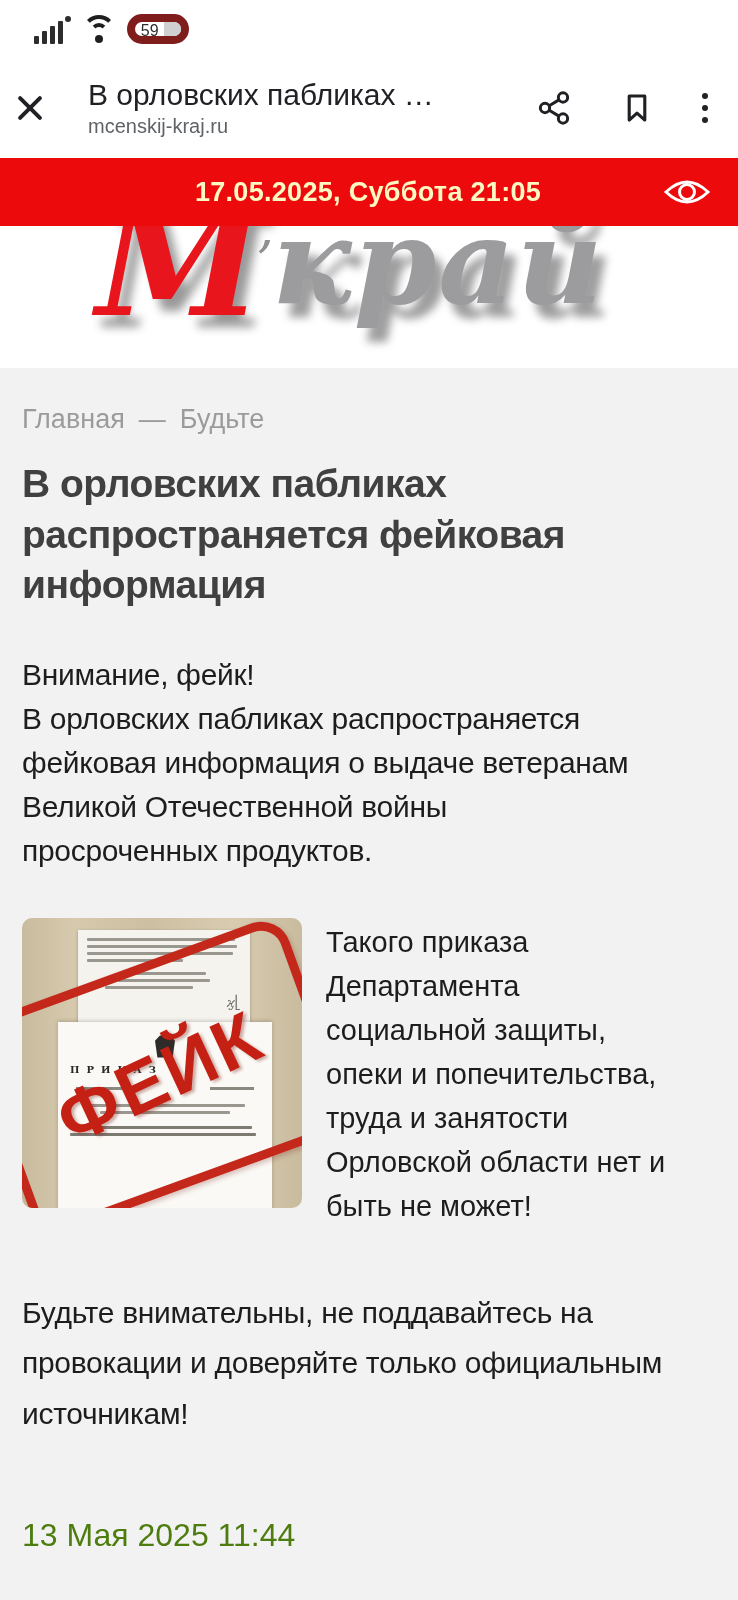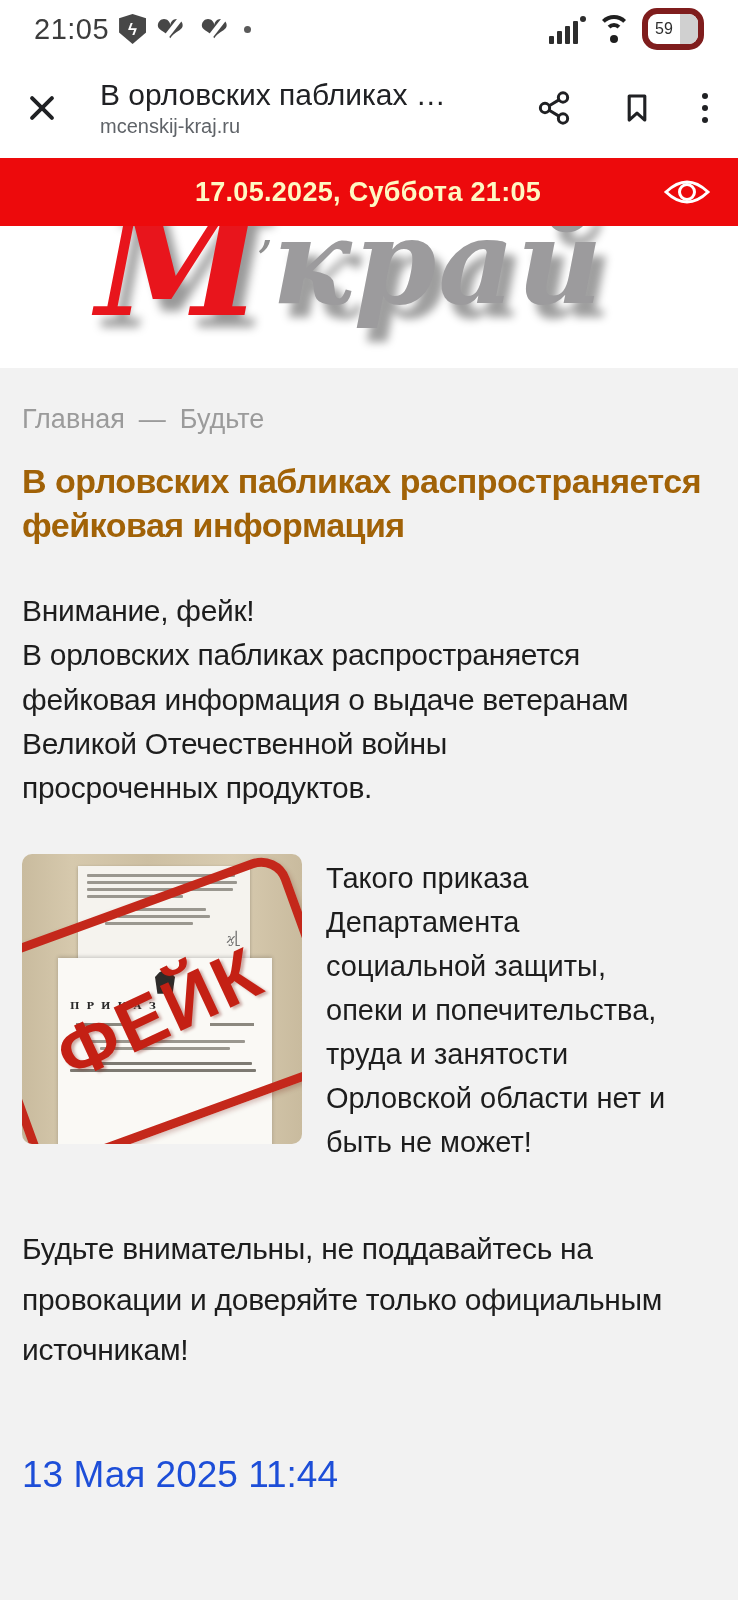--- a/index.html
+++ b/index.html
@@ -26,31 +26,31 @@
   .signal .dot { position:absolute; right:0; top:2px; width:6px; height:6px;
                  border-radius:50%; background:#2d2d2d; }
   .hotspot { position:relative; width:36px; height:32px; }
   .hotspot .a1,.hotspot .a2 { position:absolute; left:50%; border:4px solid #1f1f1f;
                  border-color:#1f1f1f transparent transparent transparent;
                  border-radius:50%; transform:translateX(-50%); }
   .hotspot .a1 { width:34px; height:34px; top:2px; }
   .hotspot .a2 { width:18px; height:18px; top:10px; }
   .hotspot .d  { position:absolute; left:50%; top:22px; width:8px; height:8px;
                  border-radius:50%; background:#1f1f1f; transform:translateX(-50%); }
-  .battery { position:relative; width:62px; height:42px; border:6px solid #7f1d1d;
+  .battery { position:relative; width:62px; height:30px; border:8px solid #7f1d1d;
              border-radius:15px; background:#fff; overflow:hidden;
-             display:flex; align-items:center; }
+             display:flex; }
   .battery .fill { position:absolute; right:0; top:0; height:100%; width:36%;
                    background:#d0d0d0; }
   .battery .pct { position:relative; z-index:1; width:64%; text-align:center;
                   font-size:16px; color:#2f2f2f; }
 
   
   .browser-header { height:100px; background:#fff; display:flex; align-items:center;
-                    padding:0 30px 0 24px;justify-content:space-between; }
+                    padding:0 30px 0 12px;justify-content:space-between; }
   .close-btn { position:relative; width:36px; height:36px; flex-shrink:0; }
   .close-btn i { position:absolute; left:2px; top:16px; width:32px; height:4px;
                  background:#202124; border-radius:2px; }
   .close-btn i:first-child { transform:rotate(45deg); }
   .close-btn i:last-child  { transform:rotate(-45deg); }
   .bh-text { flex:1; margin-left:40px; min-width:0; }
   .bh-title { font-size:30px; color:#202124; white-space:nowrap; overflow:hidden; }
   .bh-url { font-size:20px; color:#5f6368; margin-top:3px; }
   .bh-icons { display:flex; align-items:center; gap:48px; margin-left:16px; }
   .kebab { display:flex; flex-direction:column; gap:6px; padding:2px; }
@@ -72,30 +72,30 @@
             font-style:italic; color:#e8151c; text-shadow:9px 12px 10px rgba(0,0,0,0.40); }
   .logo-apos { position:absolute; left:256px; top:4px; font-size:54px; color:#8f8f8f;
                font-style:italic; }
   .logo-kraj { position:absolute; left:272px; top:-34px; font-size:118px; font-weight:bold;
                font-style:italic; color:#9c9b9d; letter-spacing:2px;
                text-shadow:10px 14px 9px rgba(0,0,0,0.38); }
 
   
   .content { background:#f2f2f2; height:1302px; padding:36px 22px 0; }
   .breadcrumb { display:flex; gap:14px; font-size:27px; color:#9b9b9b; margin-bottom:24px; }
-  .article-title { font-size:34px; line-height:1.30; font-weight:bold; color:#a16207;
+  .article-title { font-size:39px; line-height:1.30; font-weight:bold; color:#404040;
                    letter-spacing:-0.5px; margin-bottom:42px; }
   .p-condensed { font-size:30px; line-height:1.47; color:#1d1d1d; white-space:pre-line;
                  letter-spacing:-0.3px; }
   .intro { margin-bottom:44px; }
   .media-row { display:flex; gap:24px; margin-bottom:60px; }
   .side-text { font-size:29px; line-height:1.52; color:#1d1d1d; white-space:pre-line;
                padding-top:2px; }
   .warning { line-height:1.68; margin-bottom:78px; }
-  .pub-date { font-size:37px; color:#1d4ed8; }
+  .pub-date { font-size:32px; color:#4d7c0f; }
 
   
   .photo { position:relative; width:280px; height:290px; flex-shrink:0;
            border-radius:10px; overflow:hidden;
            background:linear-gradient(90deg,#c9bb9e 0%,#d6c9ad 18%,#cdbfa2 45%,#d8cbb0 75%,#c9bb9e 100%); }
   .sheet-back { position:absolute; left:56px; top:12px; width:172px; height:102px;
                 background:#f5f3ee; box-shadow:0 1px 3px rgba(0,0,0,0.25); padding:8px 9px; }
   .sheet-front { position:absolute; left:36px; top:104px; width:214px; height:190px;
                  background:#faf9f5; box-shadow:0 -1px 4px rgba(0,0,0,0.2);
                  padding:10px 12px 0; }
@@ -119,29 +119,20 @@
   .stamp span { font-size:72px; font-weight:bold; color:#c42014; letter-spacing:3px;
                 transform:rotate(-5deg); text-shadow:2px 3px 3px rgba(120,30,20,0.35); }
 
   .icon-btn { background:none; border:none; cursor:pointer; padding:0; display:flex;
               align-items:center; justify-content:center; }
 </style>
 </head>
 <body>
 
 <div class="status-bar">
-  <div class="sb-left">
-    <span class="sb-time">21:05</span>
-    <span class="shield">
-        <span>ϟ</span>
-      </span>
-    <span class="heart"><span class="glyph">❤</span><span class="stripe"></span></span>
-    <span class="heart"><span class="glyph">❤</span><span class="stripe"></span></span>
-    <span class="tiny-dot"></span>
-  </div>
   <div class="sb-right">
     <span class="signal">
       <i style="height:8px"></i>
         <i style="height:13px"></i>
         <i style="height:18px"></i>
         <i style="height:23px"></i>
       <span class="dot"></span>
     </span>
     <span class="hotspot">
       <span class="a1"></span>

